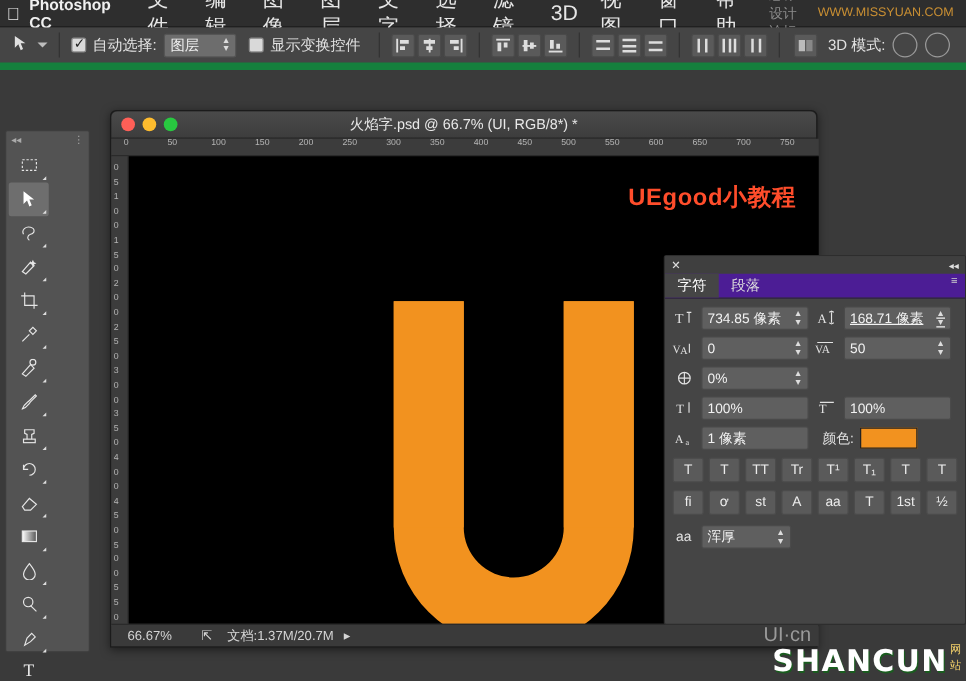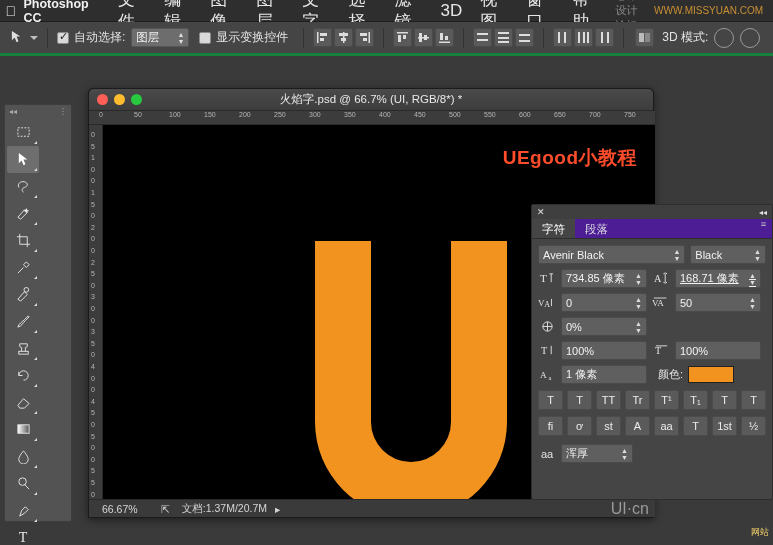--- a/index.html
+++ b/index.html
@@ -21,21 +21,21 @@
   }
   .apple-logo { width:26px; text-align:center; font-size:14px; color:#e8e8e8; }
   .app-name { font-weight:bold; font-size:12.5px; color:#f0f0f0; padding:0 14px 0 2px; }
   .menu-item { padding:0 9px; font-size:17px; color:#e6e6e6; line-height:22px; }
   .menu-right { margin-left:auto; display:flex; align-items:center; padding-right:6px; }
   .menu-right .wmark { color:#8a8a8a; font-size:11px; padding:0 6px; }
   .menu-right .wmark2 { color:#c98f33; font-size:10px; padding-right:4px; }
   
   #optionsbar {
     position:absolute; left:0; top:22px; width:773px; height:34px;
-    background:#454545; border-bottom:3px solid #15803d;
+    background:#454545; border-bottom:6px solid #15803d;
     display:flex; align-items:center;
   }
   .tool-indicator { display:flex; align-items:center; padding-left:10px; }
   .move-glyph { font-size:15px; color:#cfcfcf; }
   .tri { width:0;height:0;border-left:4px solid transparent;border-right:4px solid transparent;border-top:4px solid #bdbdbd; margin-left:5px; }
   .vsep { width:1px; height:20px; background:#333; margin:0 9px; }
   .chk { width:12px;height:12px;border:1px solid #8a8a8a;background:#d9d9d9;border-radius:2px;display:inline-block;position:relative;margin-right:5px; }
   .chk.on:after { content:"✓"; position:absolute; left:1px; top:-3px; font-size:11px; color:#222; }
   .opt-label { font-size:12px; color:#e2e2e2; margin-right:6px; }
   .combo {
@@ -491,30 +491,20 @@
     <span style="font-size:9px;">✕</span>
     <span style="font-size:8px;">◂◂</span>
   </div>
   <div class="cp-tabs">
     <div class="cp-tab active">字符</div>
     <div class="cp-tab">段落</div>
     <div class="cp-menu">≡</div>
   </div>
   <div class="cp-body">
 
-    <div class="row">
-      <div class="fld" style="flex:1 1 auto;width:148px;">
-        <span>Avenir Black</span>
-        <span class="arrows">▲<br>▼</span>
-      </div>
-      <div class="fld" style="width:76px;">
-        <span>Black</span>
-        <span class="arrows">▲<br>▼</span>
-      </div>
-    </div>
 
     <div class="row">
       <span class="iconcell">
         <svg width="15" height="13" viewBox="0 0 16 14">
             <text x="0" y="11" font-size="12" font-family="Liberation Serif,serif" fill="#e2e2e2">T</text>
             <path d="M10 2 L14 2 M12 2 L12 11" stroke="#e2e2e2" stroke-width="1"></path>
           </svg>
       </span>
       <div class="fld" style="width:86px;">
         <span>734.85 像素</span>
@@ -629,14 +619,15 @@
       <span class="iconcell">aa</span>
       <div class="fld" style="width:72px;">
         <span>浑厚</span>
         <span class="arrows">▲<br>▼</span>
       </div>
     </div>
   </div>
 </div>
 
 <div id="shancun">
+  <span class="sc-main">SHANCUN</span>
   <span class="sc-sub">网站</span>
 </div>
 
 </body></html>

